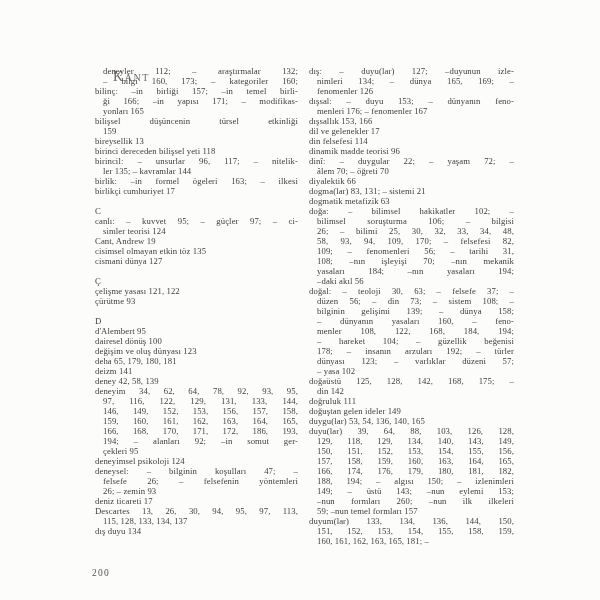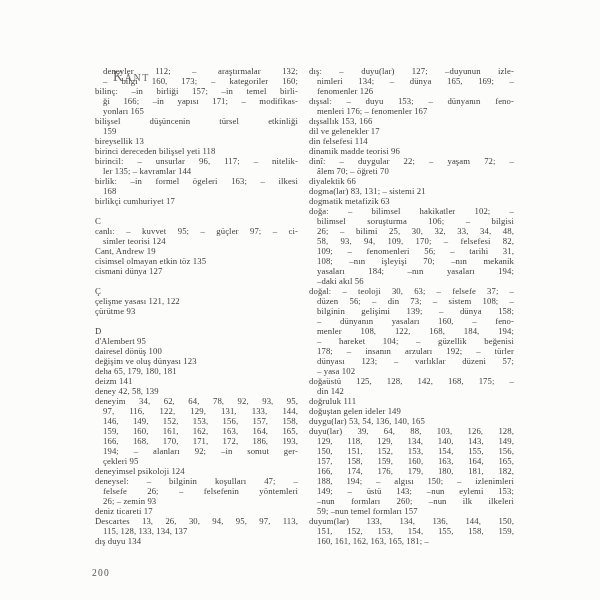--- a/index.html
+++ b/index.html
@@ -55,21 +55,20 @@
       <div class="line just">bilinç: –in birliği 157; –in temel birli-</div>
       <div class="line ind just">ği 166; –in yapısı 171; – modifikas-</div>
       <div class="line ind">yonları 165</div>
       <div class="line just">bilişsel düşüncenin türsel etkinliği</div>
       <div class="line ind">159</div>
       <div class="line">bireysellik 13</div>
       <div class="line">birinci dereceden bilişsel yeti 118</div>
       <div class="line just">birincil: – unsurlar 96, 117; – nitelik-</div>
       <div class="line ind">ler 135; – kavramlar 144</div>
       <div class="line just">birlik: –in formel ögeleri 163; – ilkesi</div>
-      <div class="line ind">168</div>
       <div class="line">birlikçi cumhuriyet 17</div>
       <div class="line blank"></div>
       <div class="line">C</div>
       <div class="line just">canlı: – kuvvet 95; – güçler 97; – ci-</div>
       <div class="line ind">simler teorisi 124</div>
       <div class="line">Cant, Andrew 19</div>
       <div class="line">cisimsel olmayan etkin töz 135</div>
       <div class="line">cismani dünya 127</div>
       <div class="line blank"></div>
       <div class="line">Ç</div>

